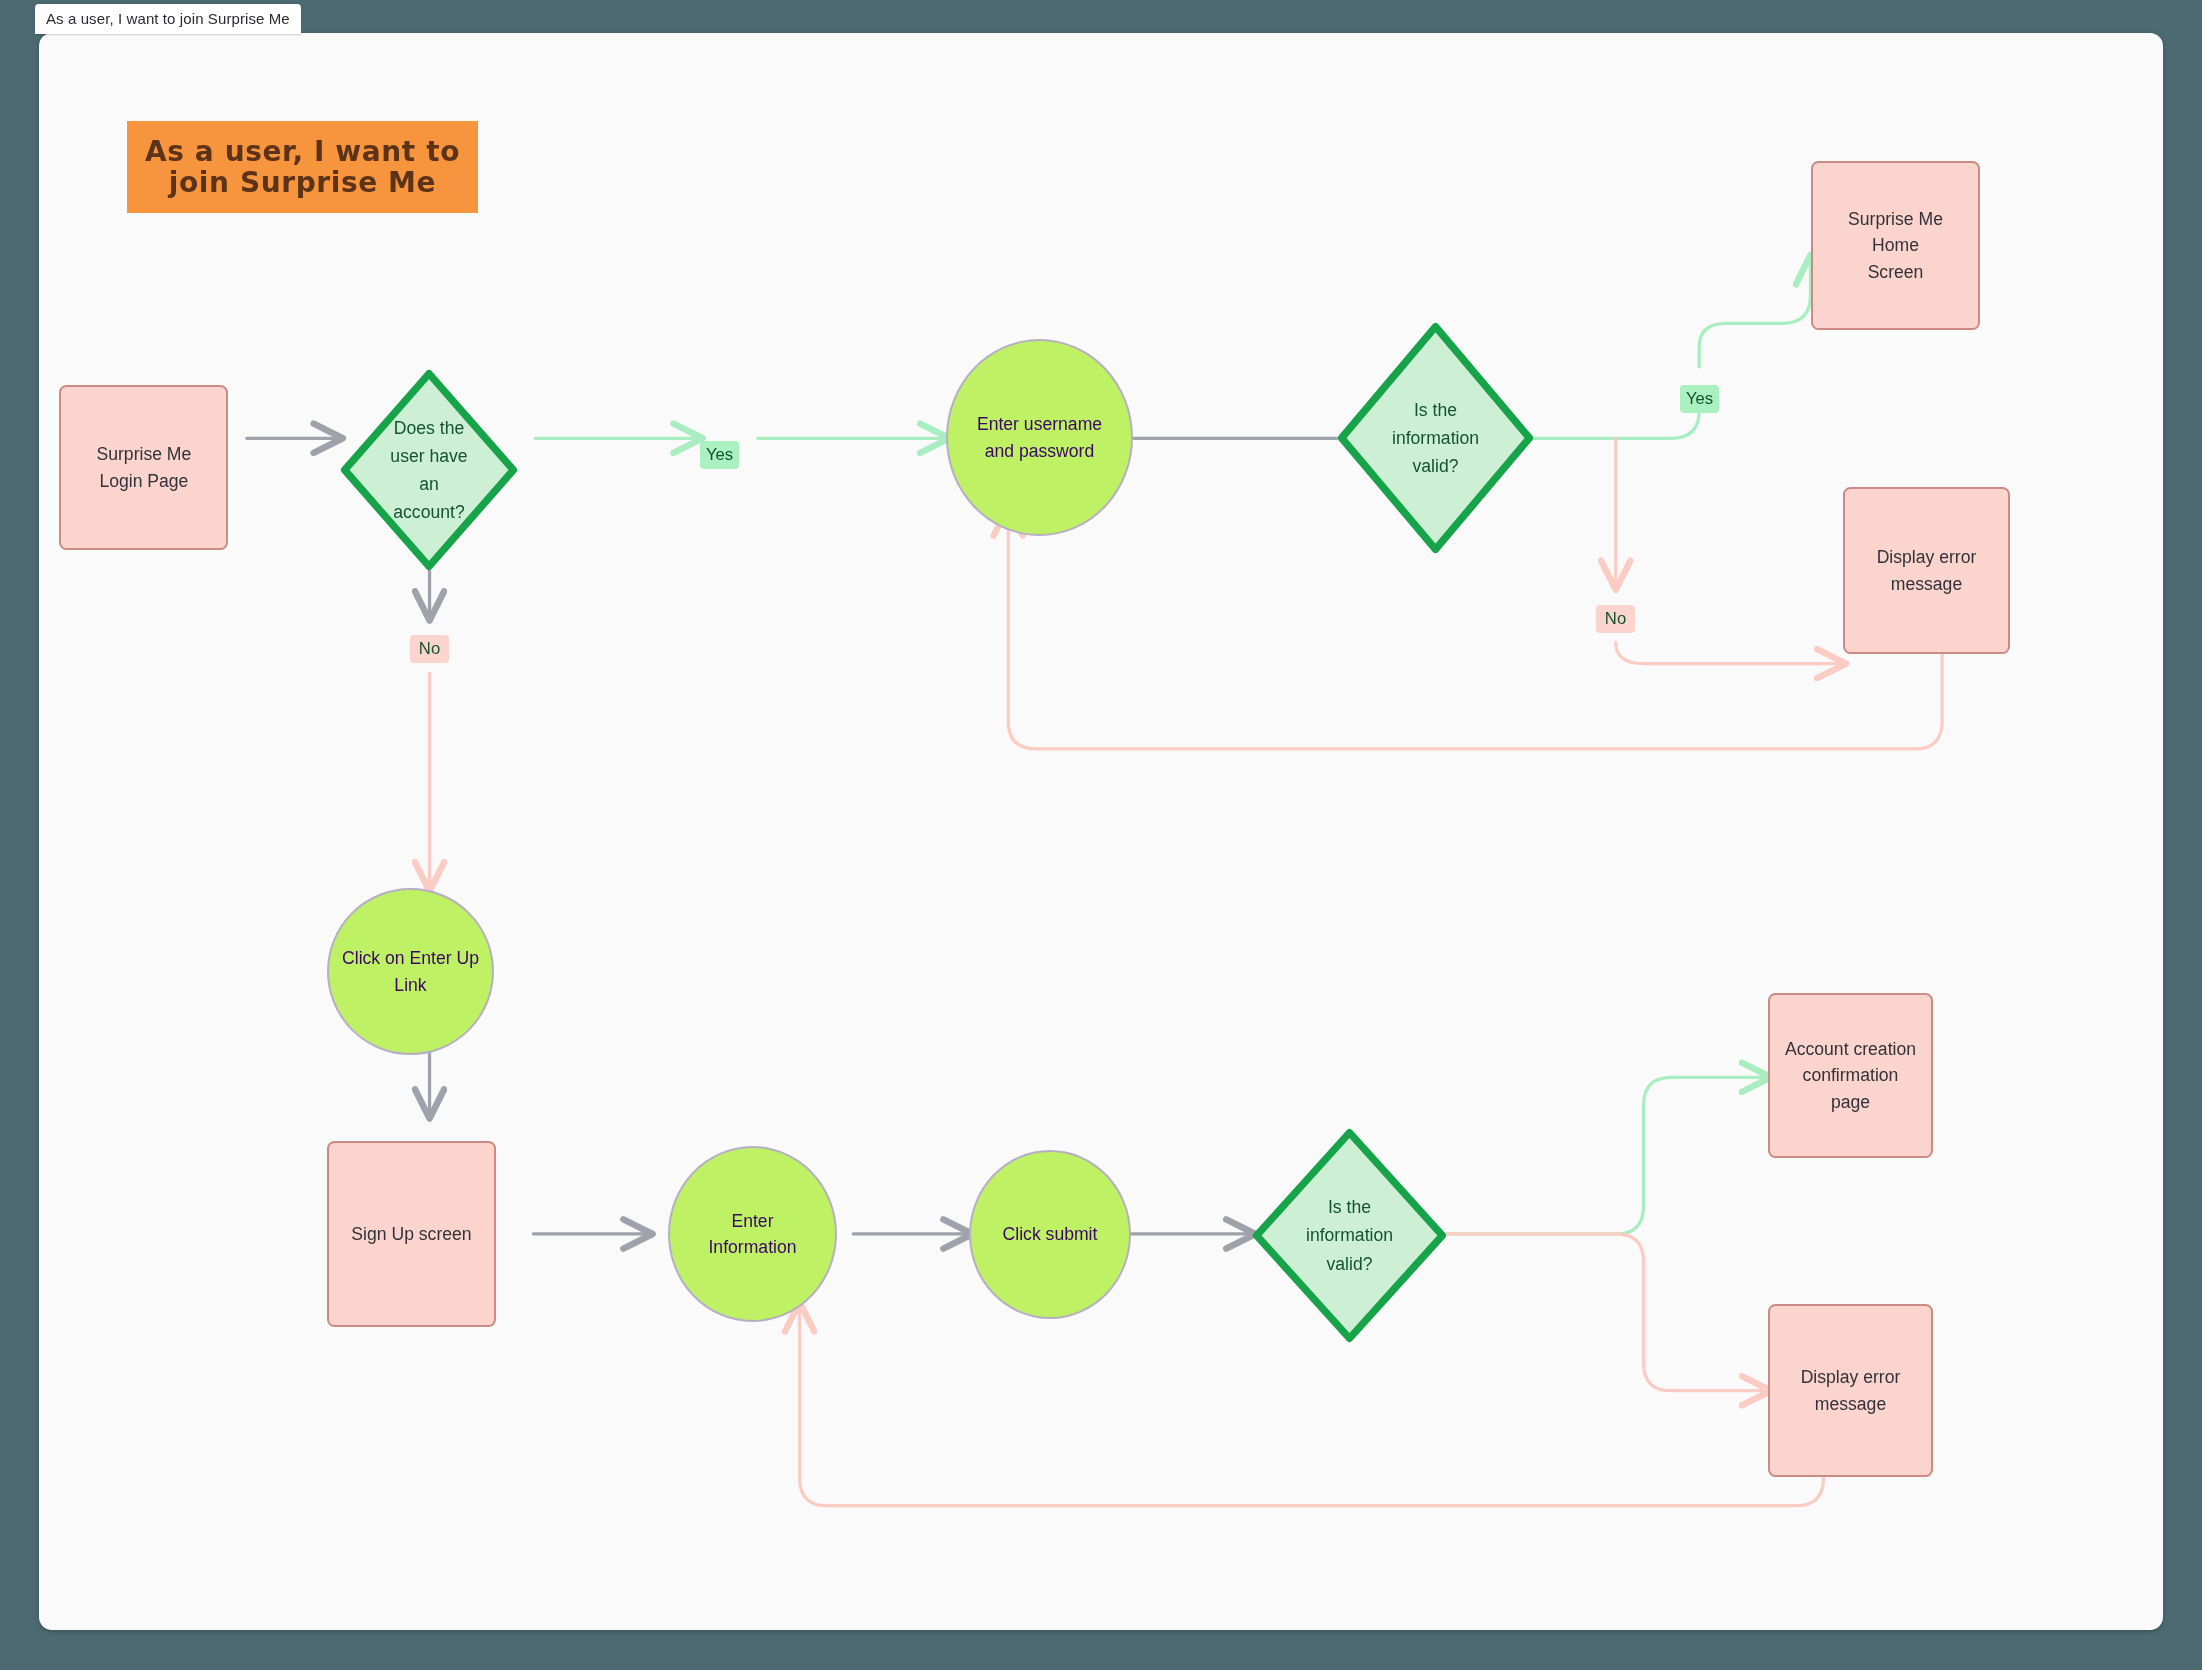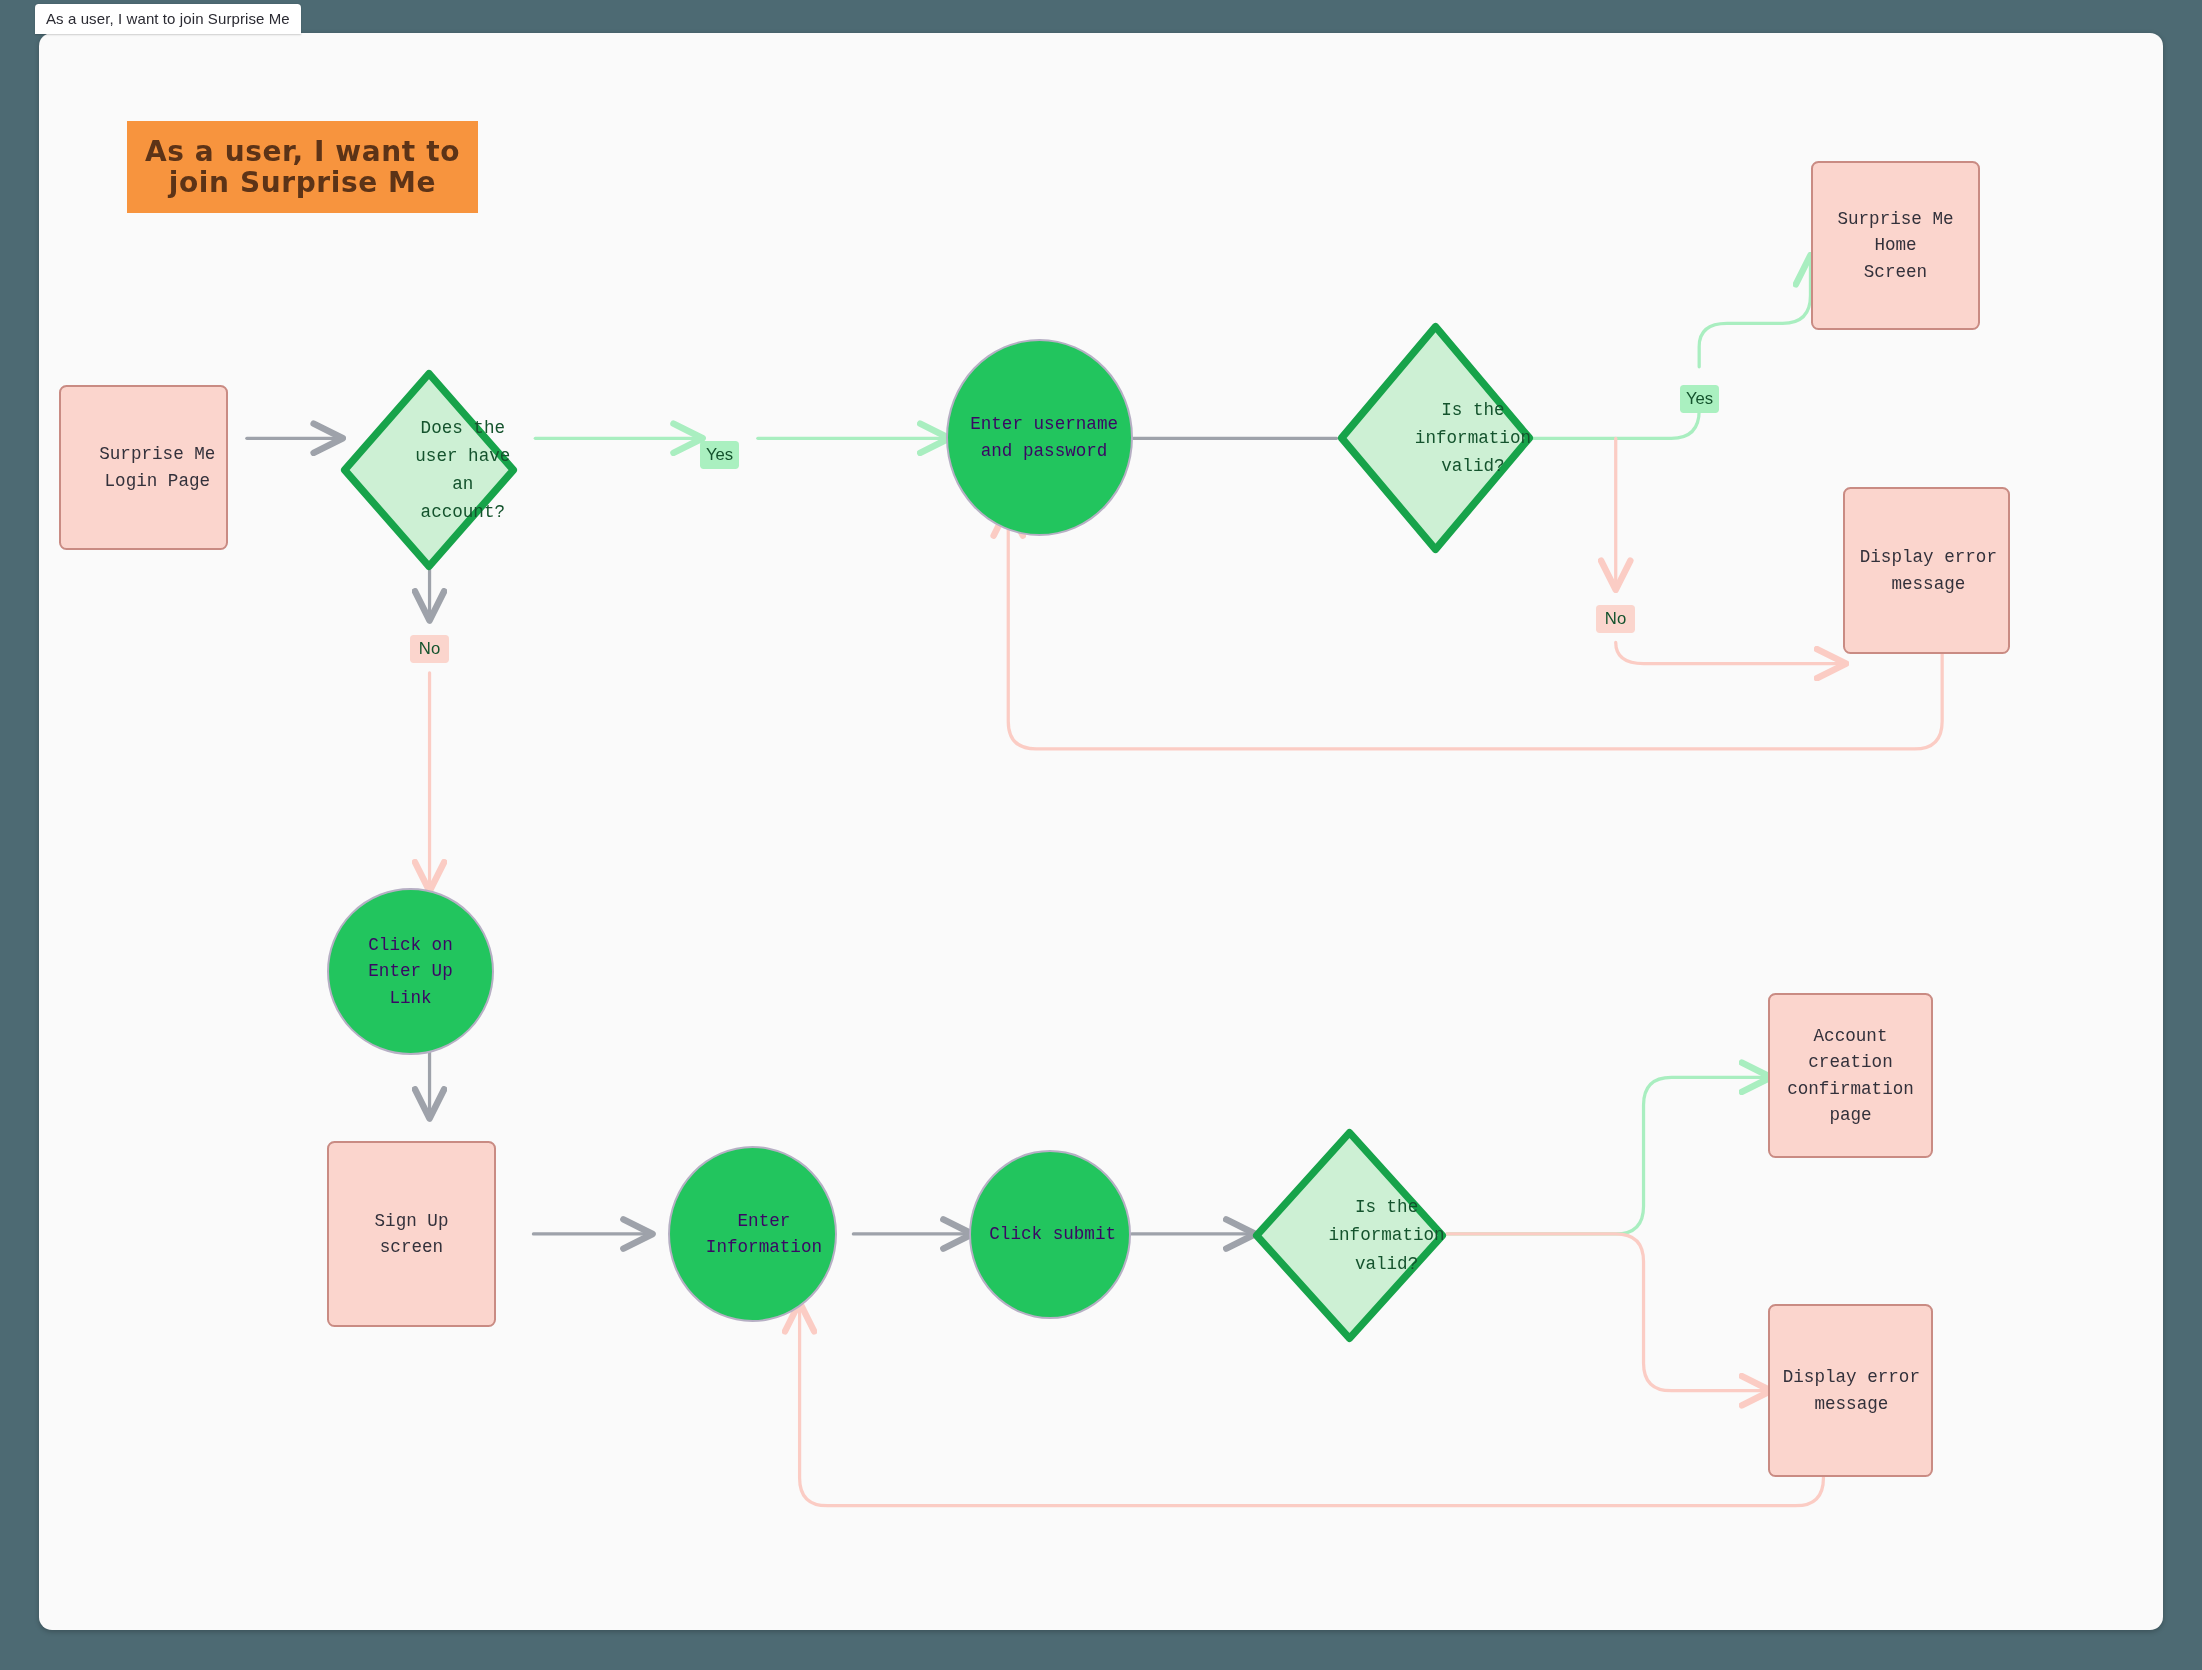--- a/index.html
+++ b/index.html
@@ -91,40 +91,39 @@
     position: absolute;
     left: 0; top: 0;
     width: 2124px;
     height: 1597px;
   }
 
   .node {
     position: absolute;
     display: flex;
     align-items: center;
-    justify-content: flex-end;
+    justify-content: center;
     text-align: center;
     box-sizing: border-box;
-    font-family: Liberation Mono, monospace;
   }
 
   .node.rect {
     background: #fbd5cd;
     border: 2.8px solid #c98b83;
     border-radius: 7.4px;
   }
   .node.rect .node-label {
     font-size: 17.6px;
     line-height: 1.5;
     color: #33313b;
     padding: 0 11px;
   }
 
   .node.circle {
-    background: #22c55e;
+    background: #bef264;
     border: 2.8px solid #b6afc4;
     border-radius: 50%;
   }
   .node.circle .node-label {
     font-size: 17.6px;
     line-height: 1.5;
     color: #3b0764;
     padding: 0 13px;
   }
 

